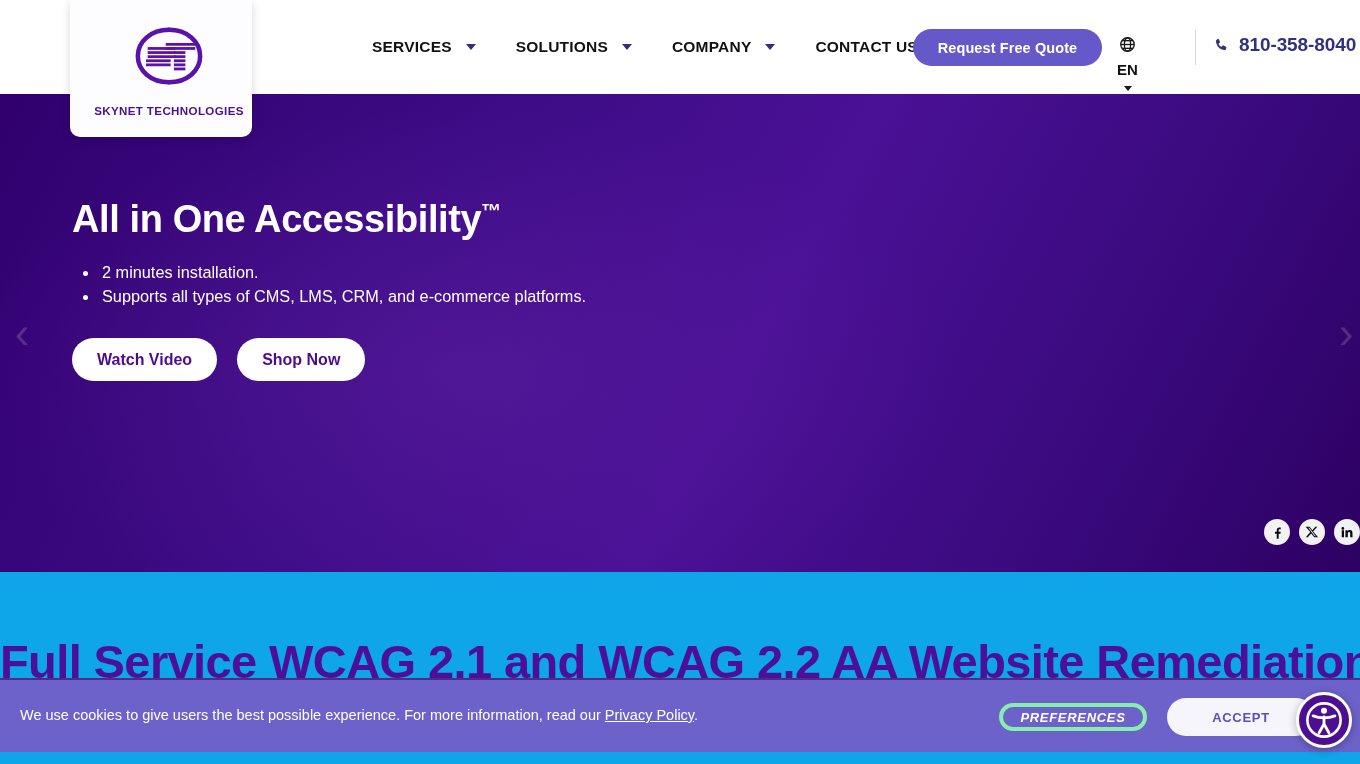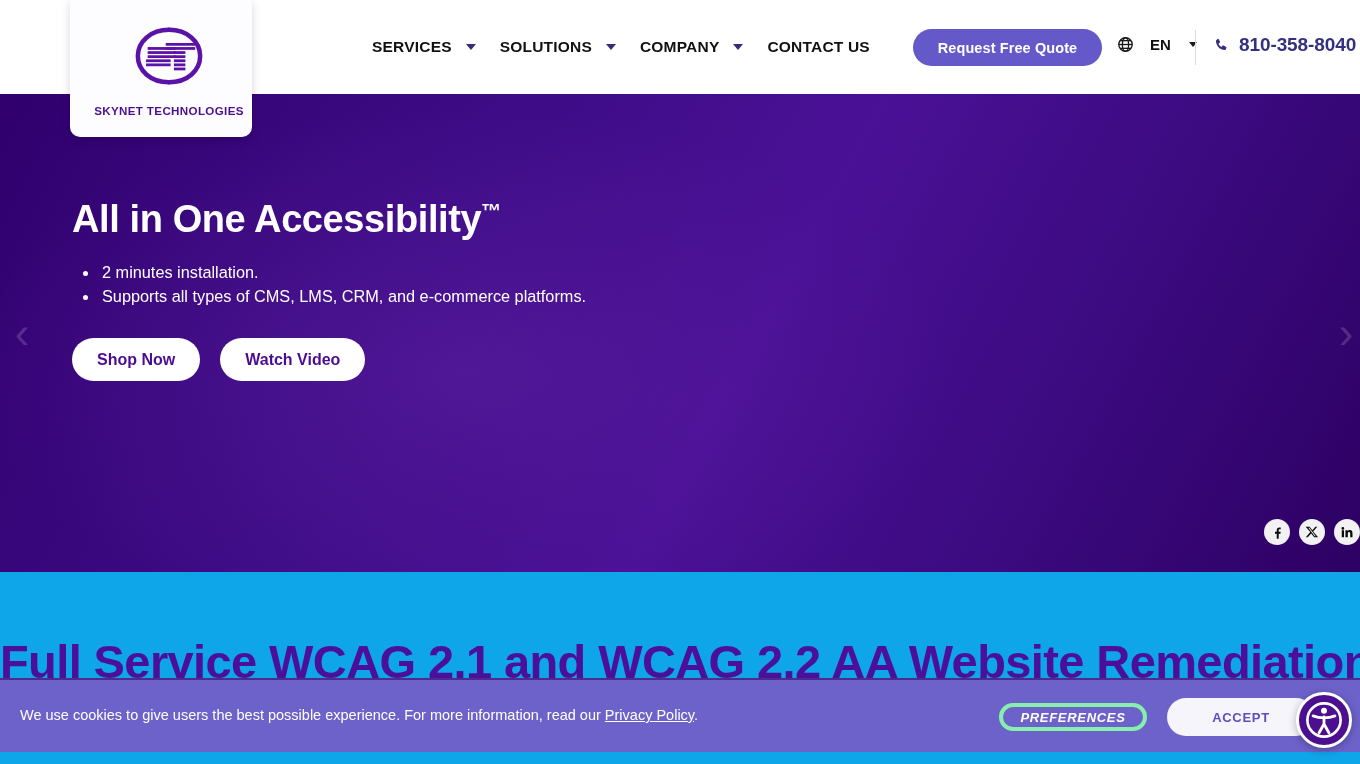--- a/index.html
+++ b/index.html
@@ -13,21 +13,21 @@
 
   
   .header {
     position: absolute; top: 0; left: 0;
     width: 1360px; height: 94px;
     background: #ffffff;
     z-index: 30;
   }
   .nav {
     position: absolute; left: 360px; top: 24px;
-    display: flex; align-items: center; gap: 0px;
+    display: flex; align-items: center; gap: 16px;
     height: 46px;
   }
   .nav-item {
     display: flex; align-items: center;
     font-size: 15.5px; font-weight: bold; letter-spacing: .2px;
     color: #111111; text-transform: uppercase;
     padding: 0 12px; height: 46px; cursor: pointer;
     white-space: nowrap;
   }
   .nav-item .label { line-height: 1; }
@@ -42,22 +42,23 @@
     width: 189px; height: 37px;
     background: #6558c8; color: #ffffff;
     border-radius: 19px; border: none;
     font-family: "Liberation Sans", sans-serif;
     font-size: 14.5px; font-weight: bold;
     display: flex; align-items: center; justify-content: center;
     cursor: pointer; letter-spacing: .1px;
   }
   .lang {
     position: absolute; left: 1117px; top: 36px;
-    display: flex; align-items: center; gap: 16px;
-    cursor: pointer;
+    display: flex; align-items: center; gap: 8px;
+    cursor: pointer;
+    flex-direction: column;
   }
   .globe-icon { width: 17px; height: 17px; display: block; }
   .lang-label { font-size: 15px; font-weight: bold; color: #111; }
   .lang-caret {
     width: 0; height: 0; margin-left: 2px;
     border-left: 4px solid transparent;
     border-right: 4px solid transparent;
     border-top: 5px solid #1a1a1a;
   }
   .divider-v {
@@ -299,22 +300,22 @@
 
     <div class="hero-inner">
       <h1 class="hero-title"><span>All in One Accessibility</span><span class="tm">™</span></h1>
 
       <ul class="hero-list">
         <li>2 minutes installation.</li>
         <li>Supports all types of CMS, LMS, CRM, and e-commerce platforms.</li>
       </ul>
 
       <div class="hero-btns">
+        <button class="pill-btn">Watch Video</button>
         <button class="pill-btn">Shop Now</button>
-        <button class="pill-btn">Watch Video</button>
       </div>
     </div>
 
     <div class="socials">
       <div class="social-icon">
         <svg width="15" height="15" viewBox="0 0 24 24" fill="#0b0b0b">
           <path d="M13.9 22v-8.2h2.8l.4-3.2h-3.2V8.5c0-.9.3-1.6 1.6-1.6h1.7V4.1C16.9 4 15.9 4 14.8 4c-2.4 0-4 1.5-4 4.2v2.4H8v3.2h2.8V22h3.1z"></path>
         </svg>
       </div>
       <div class="social-icon">

